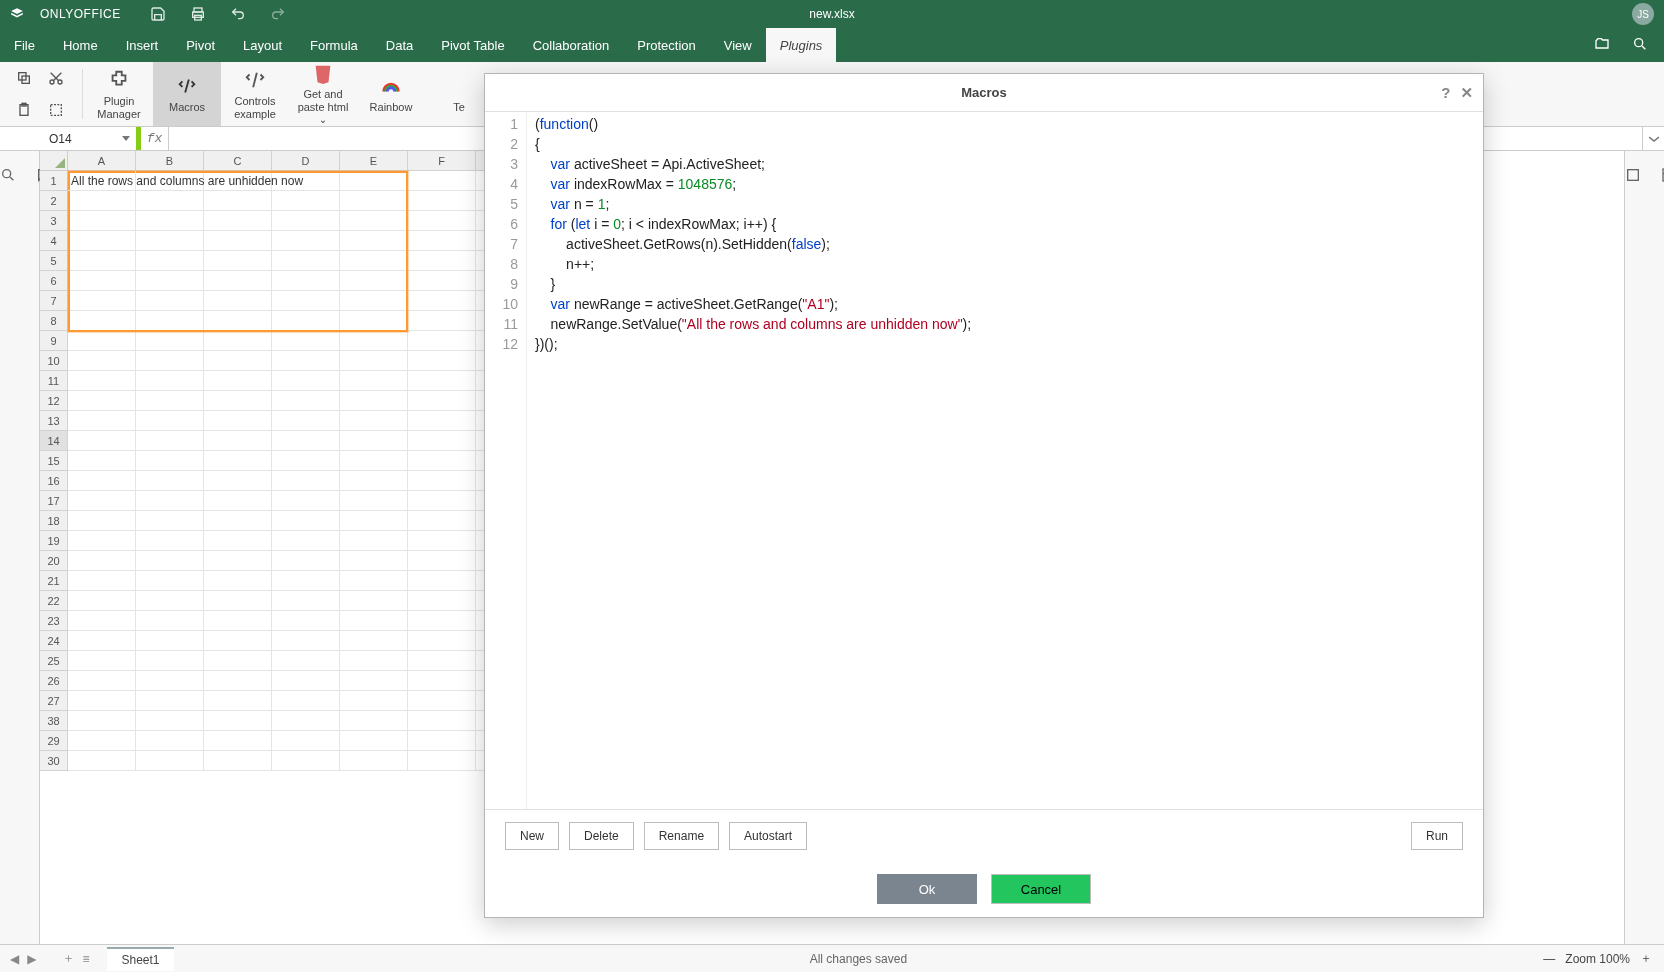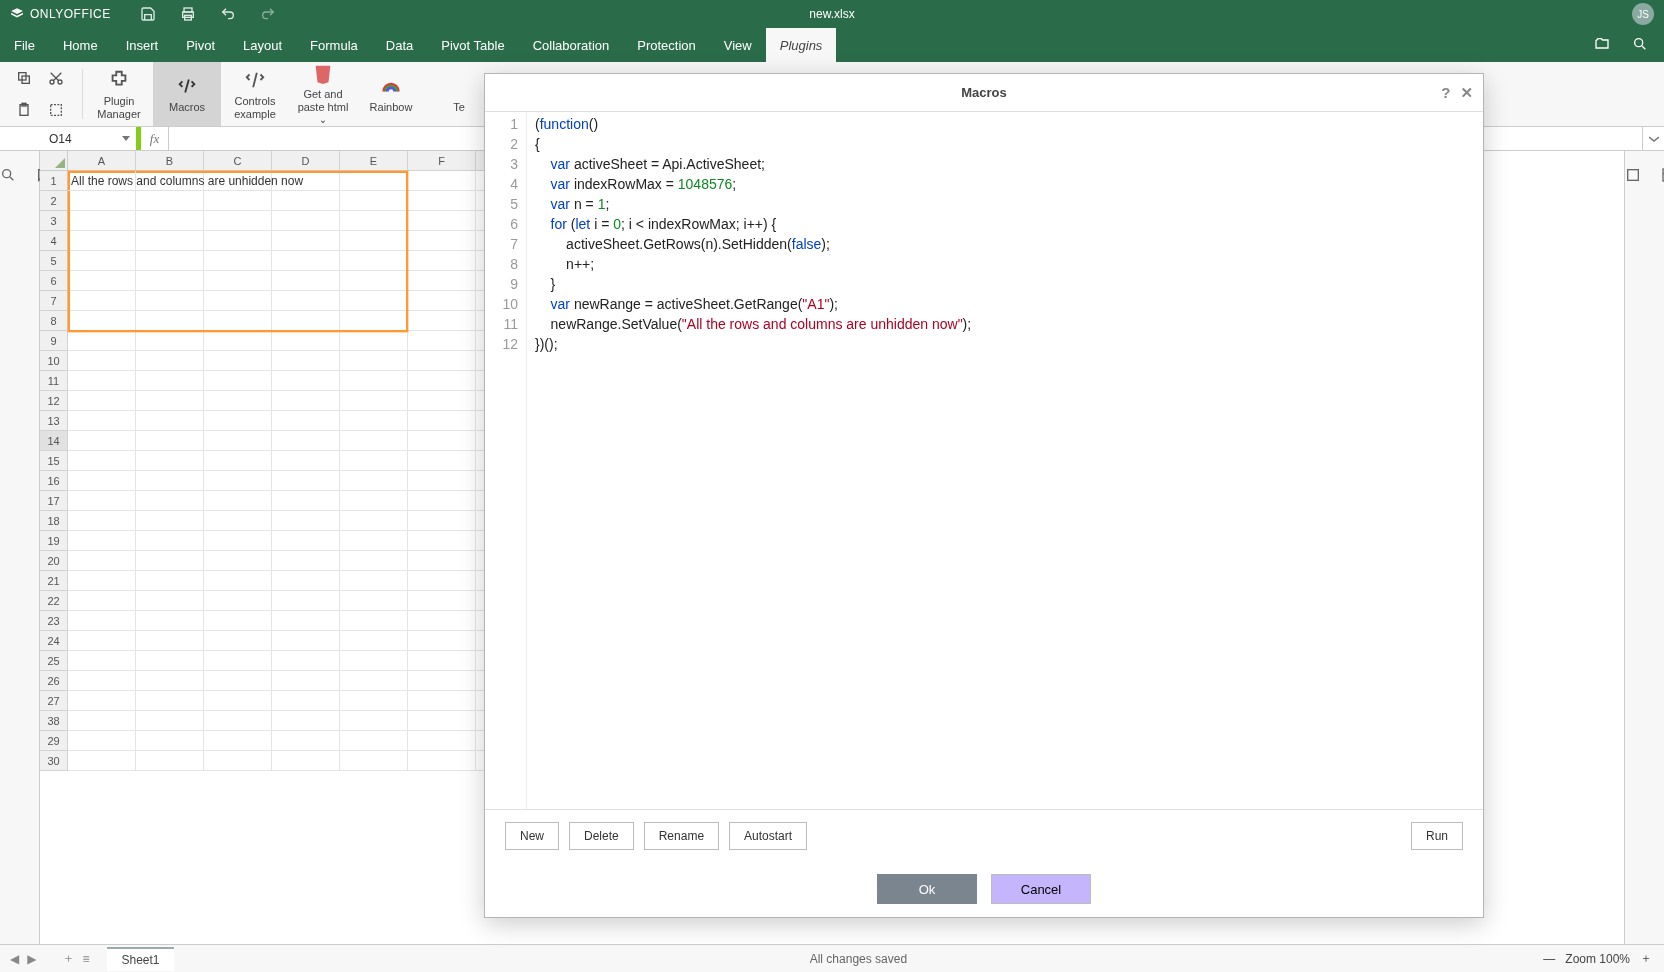--- a/index.html
+++ b/index.html
@@ -1,20 +1,20 @@
 <!DOCTYPE html>
 <html><head>
 <meta charset="utf-8">
 <style>
 * { margin:0; padding:0; box-sizing:border-box; font-family:-apple-system,BlinkMacSystemFont,"Segoe UI",Arial,sans-serif; }
 body { width:1664px; height:972px; overflow:hidden; background:#fff; position:relative; font-size:13px; color:#333; }
 
 
 .titlebar { height:28px; background:#2a6b4a; color:#fff; display:flex; align-items:center; padding:0 10px; position:relative; }
-.titlebar .logo { display:flex; align-items:center; gap:6px; font-size:12px; font-weight:500; letter-spacing:.5px; }
+.titlebar .logo { display:flex; align-items:center; gap:16px; font-size:12px; font-weight:500; letter-spacing:.5px; }
 .titlebar .logo .layers-icon { width:14px; height:14px; }
 .titlebar .qat { display:flex; gap:22px; margin-left:28px; }
 .titlebar .qat span { width:18px; height:18px; display:flex; align-items:center; justify-content:center; opacity:.85; cursor:pointer; }
 .titlebar .filename { position:absolute; left:50%; transform:translateX(-50%); font-size:12px; }
 .titlebar .avatar { width:22px; height:22px; border-radius:50%; background:#8aa9a0; color:#fff; font-size:10px; display:flex; align-items:center; justify-content:center; margin-left:auto; }
 
 
 .menubar { height:34px; background:#2a6b4a; display:flex; align-items:stretch; color:#fff; font-size:13px; }
 .menubar .tab { padding:0 14px; display:flex; align-items:center; cursor:pointer; }
 .menubar .tab.active { background:#f7f7f7; color:#444;font-style:italic; }
@@ -28,21 +28,21 @@
 .ribbon .small-grid span { display:flex; align-items:center; justify-content:center; cursor:pointer; }
 .ribbon .sep { width:1px; height:50px; background:#dcdcdc; margin:0 2px; }
 .ribbon .big { display:flex; flex-direction:column; align-items:center; justify-content:center; width:68px; height:100%; cursor:pointer; font-size:11px; color:#444; text-align:center; line-height:1.2; gap:2px; }
 .ribbon .big.active { background:#d4d4d4; }
 .ribbon .big .ico { height:26px; display:flex; align-items:center; justify-content:center; }
 
 
 .formulabar { height:24px; border-bottom:1px solid #ccc; display:flex; align-items:center; background:#fff; }
 .formulabar .cellref { width:100px; height:100%; border-right:5px solid #84cc16; padding:0 8px; font-size:12px; display:flex; align-items:center; position:relative; margin-left:41px;}
 .formulabar .cellref::after { content:''; position:absolute; right:6px; top:9px; border-left:4px solid transparent; border-right:4px solid transparent; border-top:5px solid #777; }
-.formulabar .fx { width:28px; height:100%; display:flex; align-items:center; justify-content:center; font-style:italic; color:#777; border-right:1px solid #ccc; font-family:Liberation Serif, serif;}
+.formulabar .fx { width:28px; height:100%; display:flex; align-items:center; justify-content:center; font-style:italic; color:#777; border-right:1px solid #ccc; font-family:Liberation Mono, monospace;}
 .formulabar .fxinput { flex:1; height:100%; padding:0 6px; }
 .formulabar .expand { width:22px; border-left:1px solid #ccc; height:100%; display:flex; align-items:center; justify-content:center; }
 
 
 .main { display:flex; height:calc(972px - 28px - 34px - 65px - 24px - 28px); position:relative; }
 .leftrail,.rightrail { width:40px; background:#f7f7f7; border-right:1px solid #ccc; display:flex; flex-direction:row; align-items:flex-start; gap:20px; padding-top:14px; }
 .rightrail { border-right:none; border-left:1px solid #ccc; }
 .leftrail span,.rightrail span { width:20px; height:20px; cursor:pointer; color:#666; display:flex; align-items:center; justify-content:center; }
 
 
@@ -79,21 +79,21 @@
 .meditor .gut { width:42px; text-align:right; padding:2px 8px 0 0; color:#9a9a9a; background:#fff; border-right:1px solid #eee;}
 .meditor .gut div{height:20px; position:relative;}
 .meditor .gut .fold::after{content:'';position:absolute;left:-12px;top:7px;border-left:4px solid transparent;border-right:4px solid transparent;border-top:6px solid #9a9a9a;}
 .meditor .code { padding:2px 0 0 8px; white-space:pre; }
 .meditor .code div{height:20px;}
 .c-kw{color:#0040c8;} .c-num{color:#0a8a22;} .c-str{color:#b00020;} .c-pl{color:#222;}
 .modal .mbtns { height:52px; border-top:1px solid #e0e0e0; display:flex; align-items:center; padding:0 20px; gap:10px;}
 .modal .mbtns button { height:28px; padding:0 14px; background:#fff; border:1px solid #bdbdbd; cursor:pointer; font-size:12px; color:#333; }
 .modal .mbtns .sp{flex:1}
 .modal .mfoot { height:56px; display:flex; align-items:center; justify-content:center; gap:14px; }
-.modal .mfoot button { height:30px; width:100px; border:1px solid #bdbdbd; background:#c4b5fd; cursor:pointer; font-size:13px; }
+.modal .mfoot button { height:30px; width:100px; border:1px solid #bdbdbd; background:#22c55e; cursor:pointer; font-size:13px; }
 .modal .mfoot .primary{ background:#7a8590; border-color:#7a8590; color:#fff; }
 
 svg{display:block}
 </style>
 </head>
 <body>
 
 <div class="titlebar">
   <div class="logo">
     <svg class="layers-icon" viewBox="0 0 24 24" fill="#fff">

